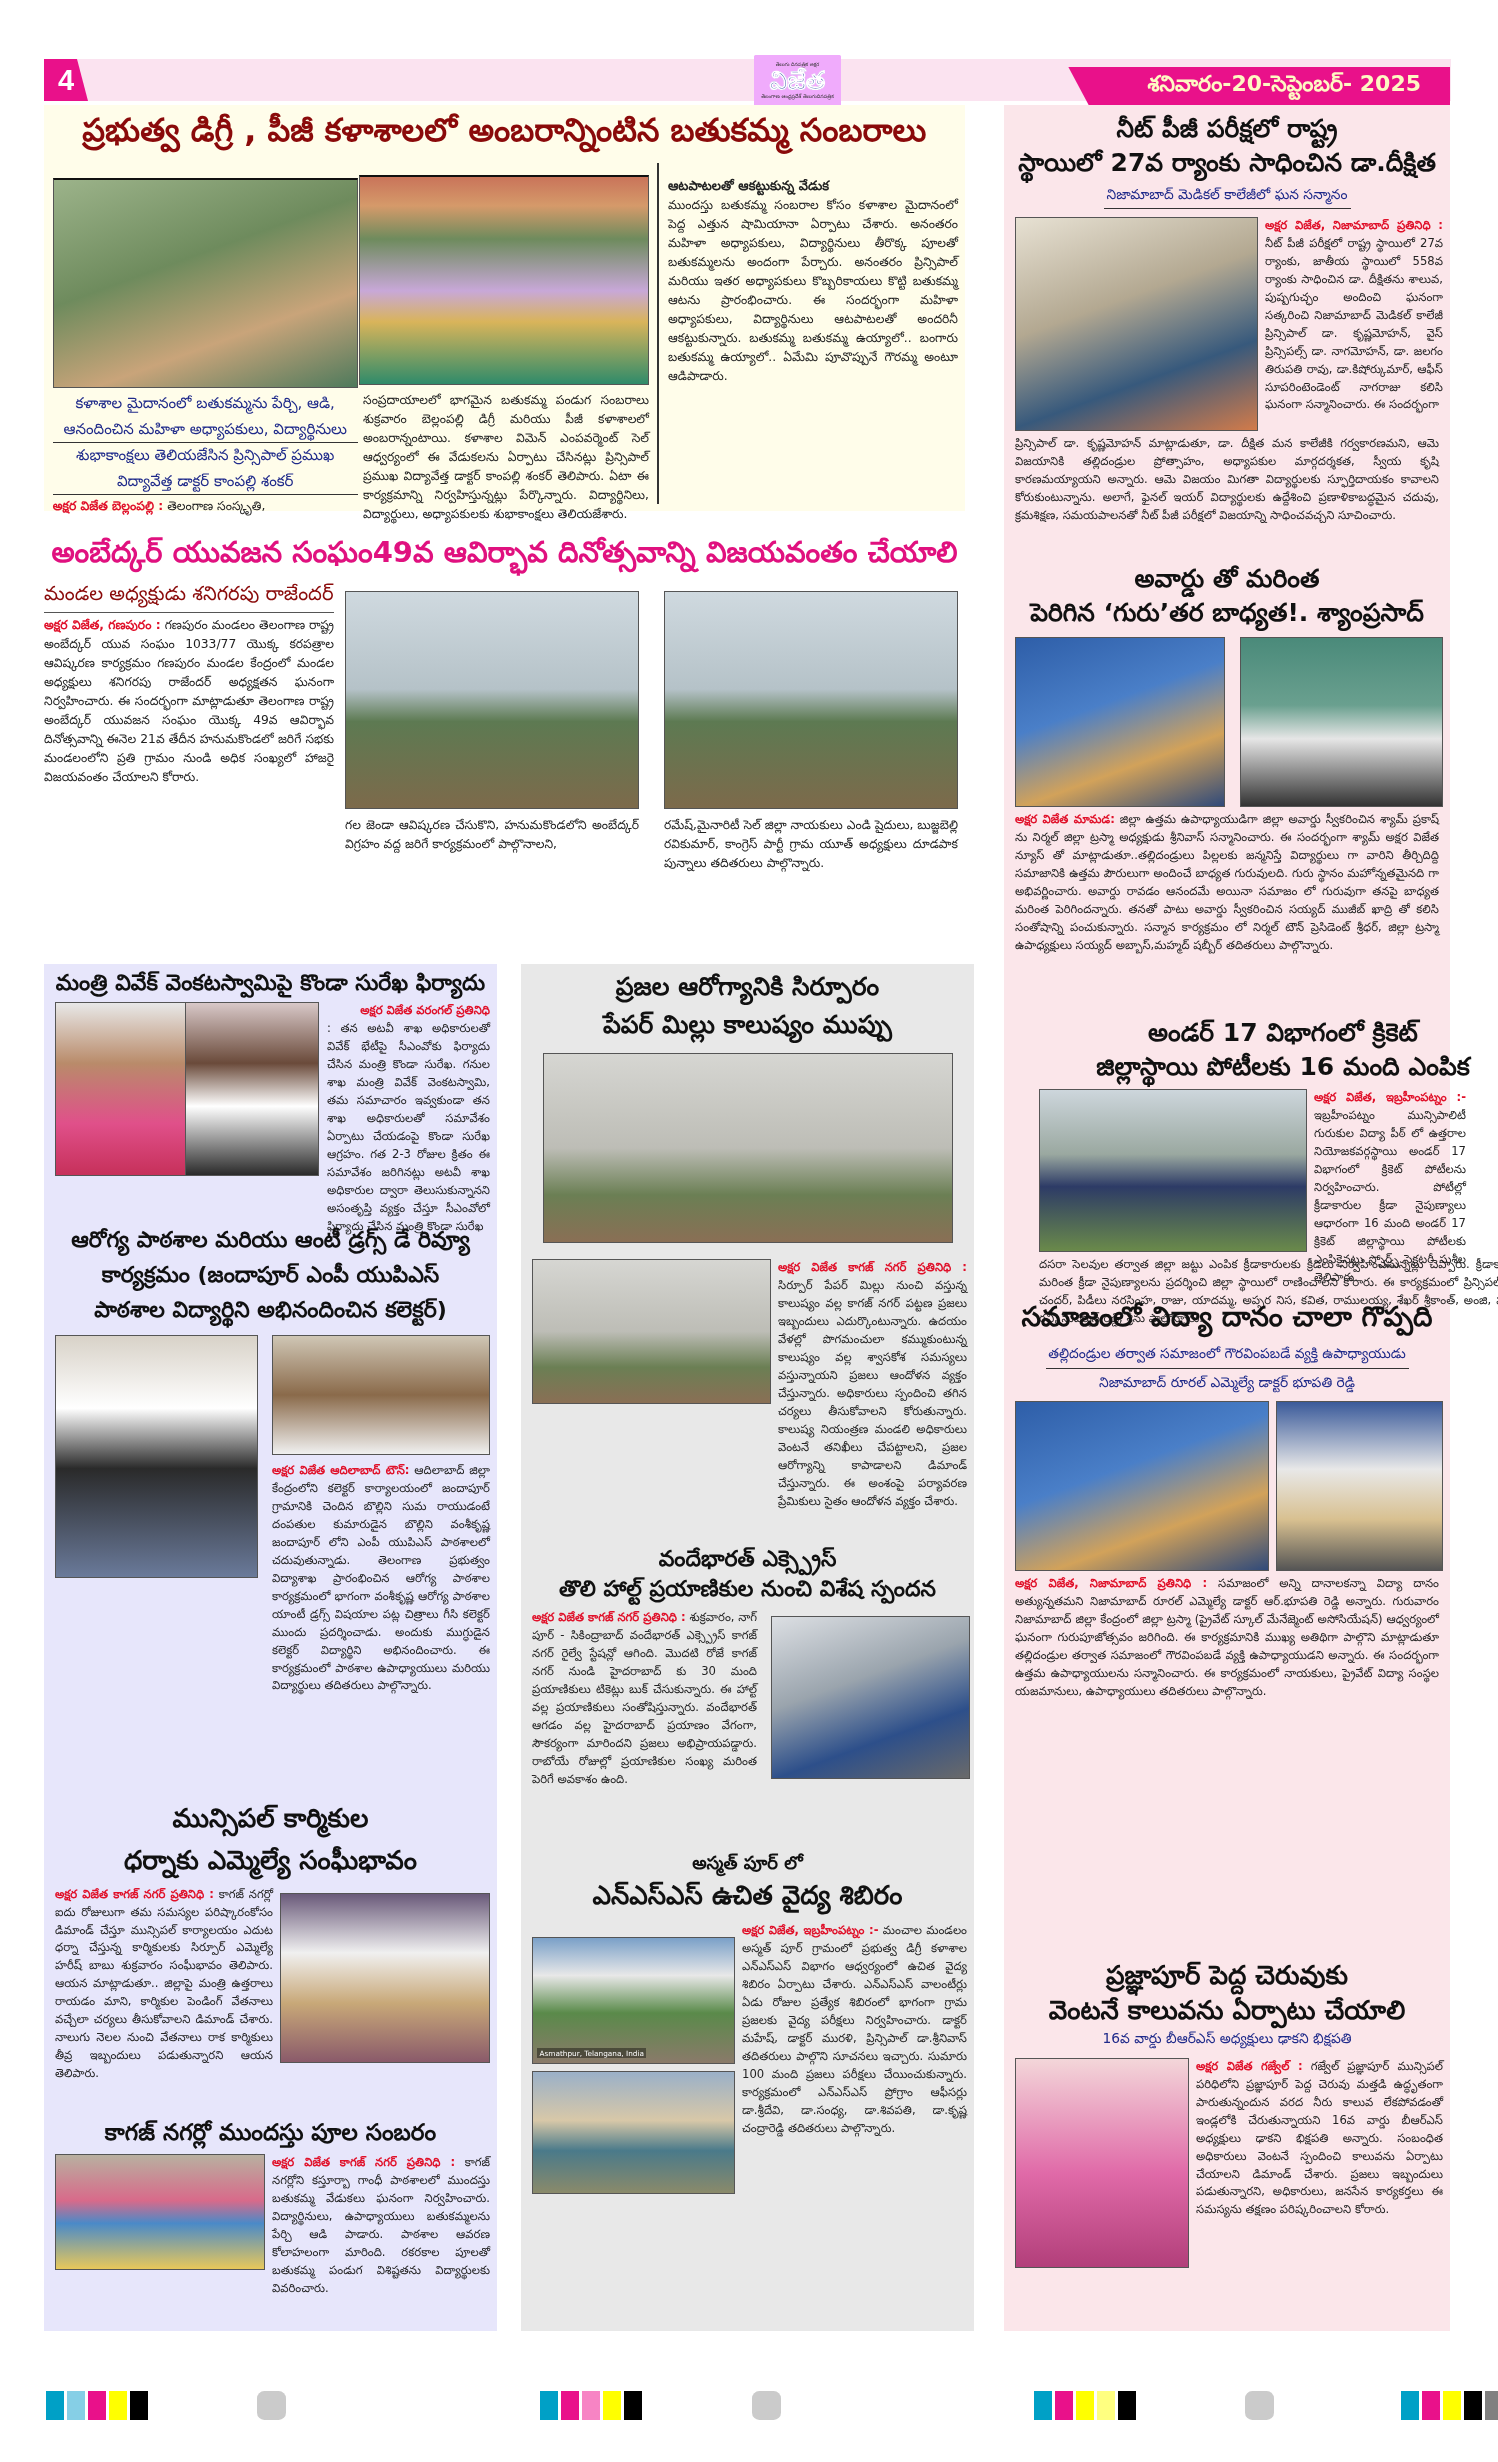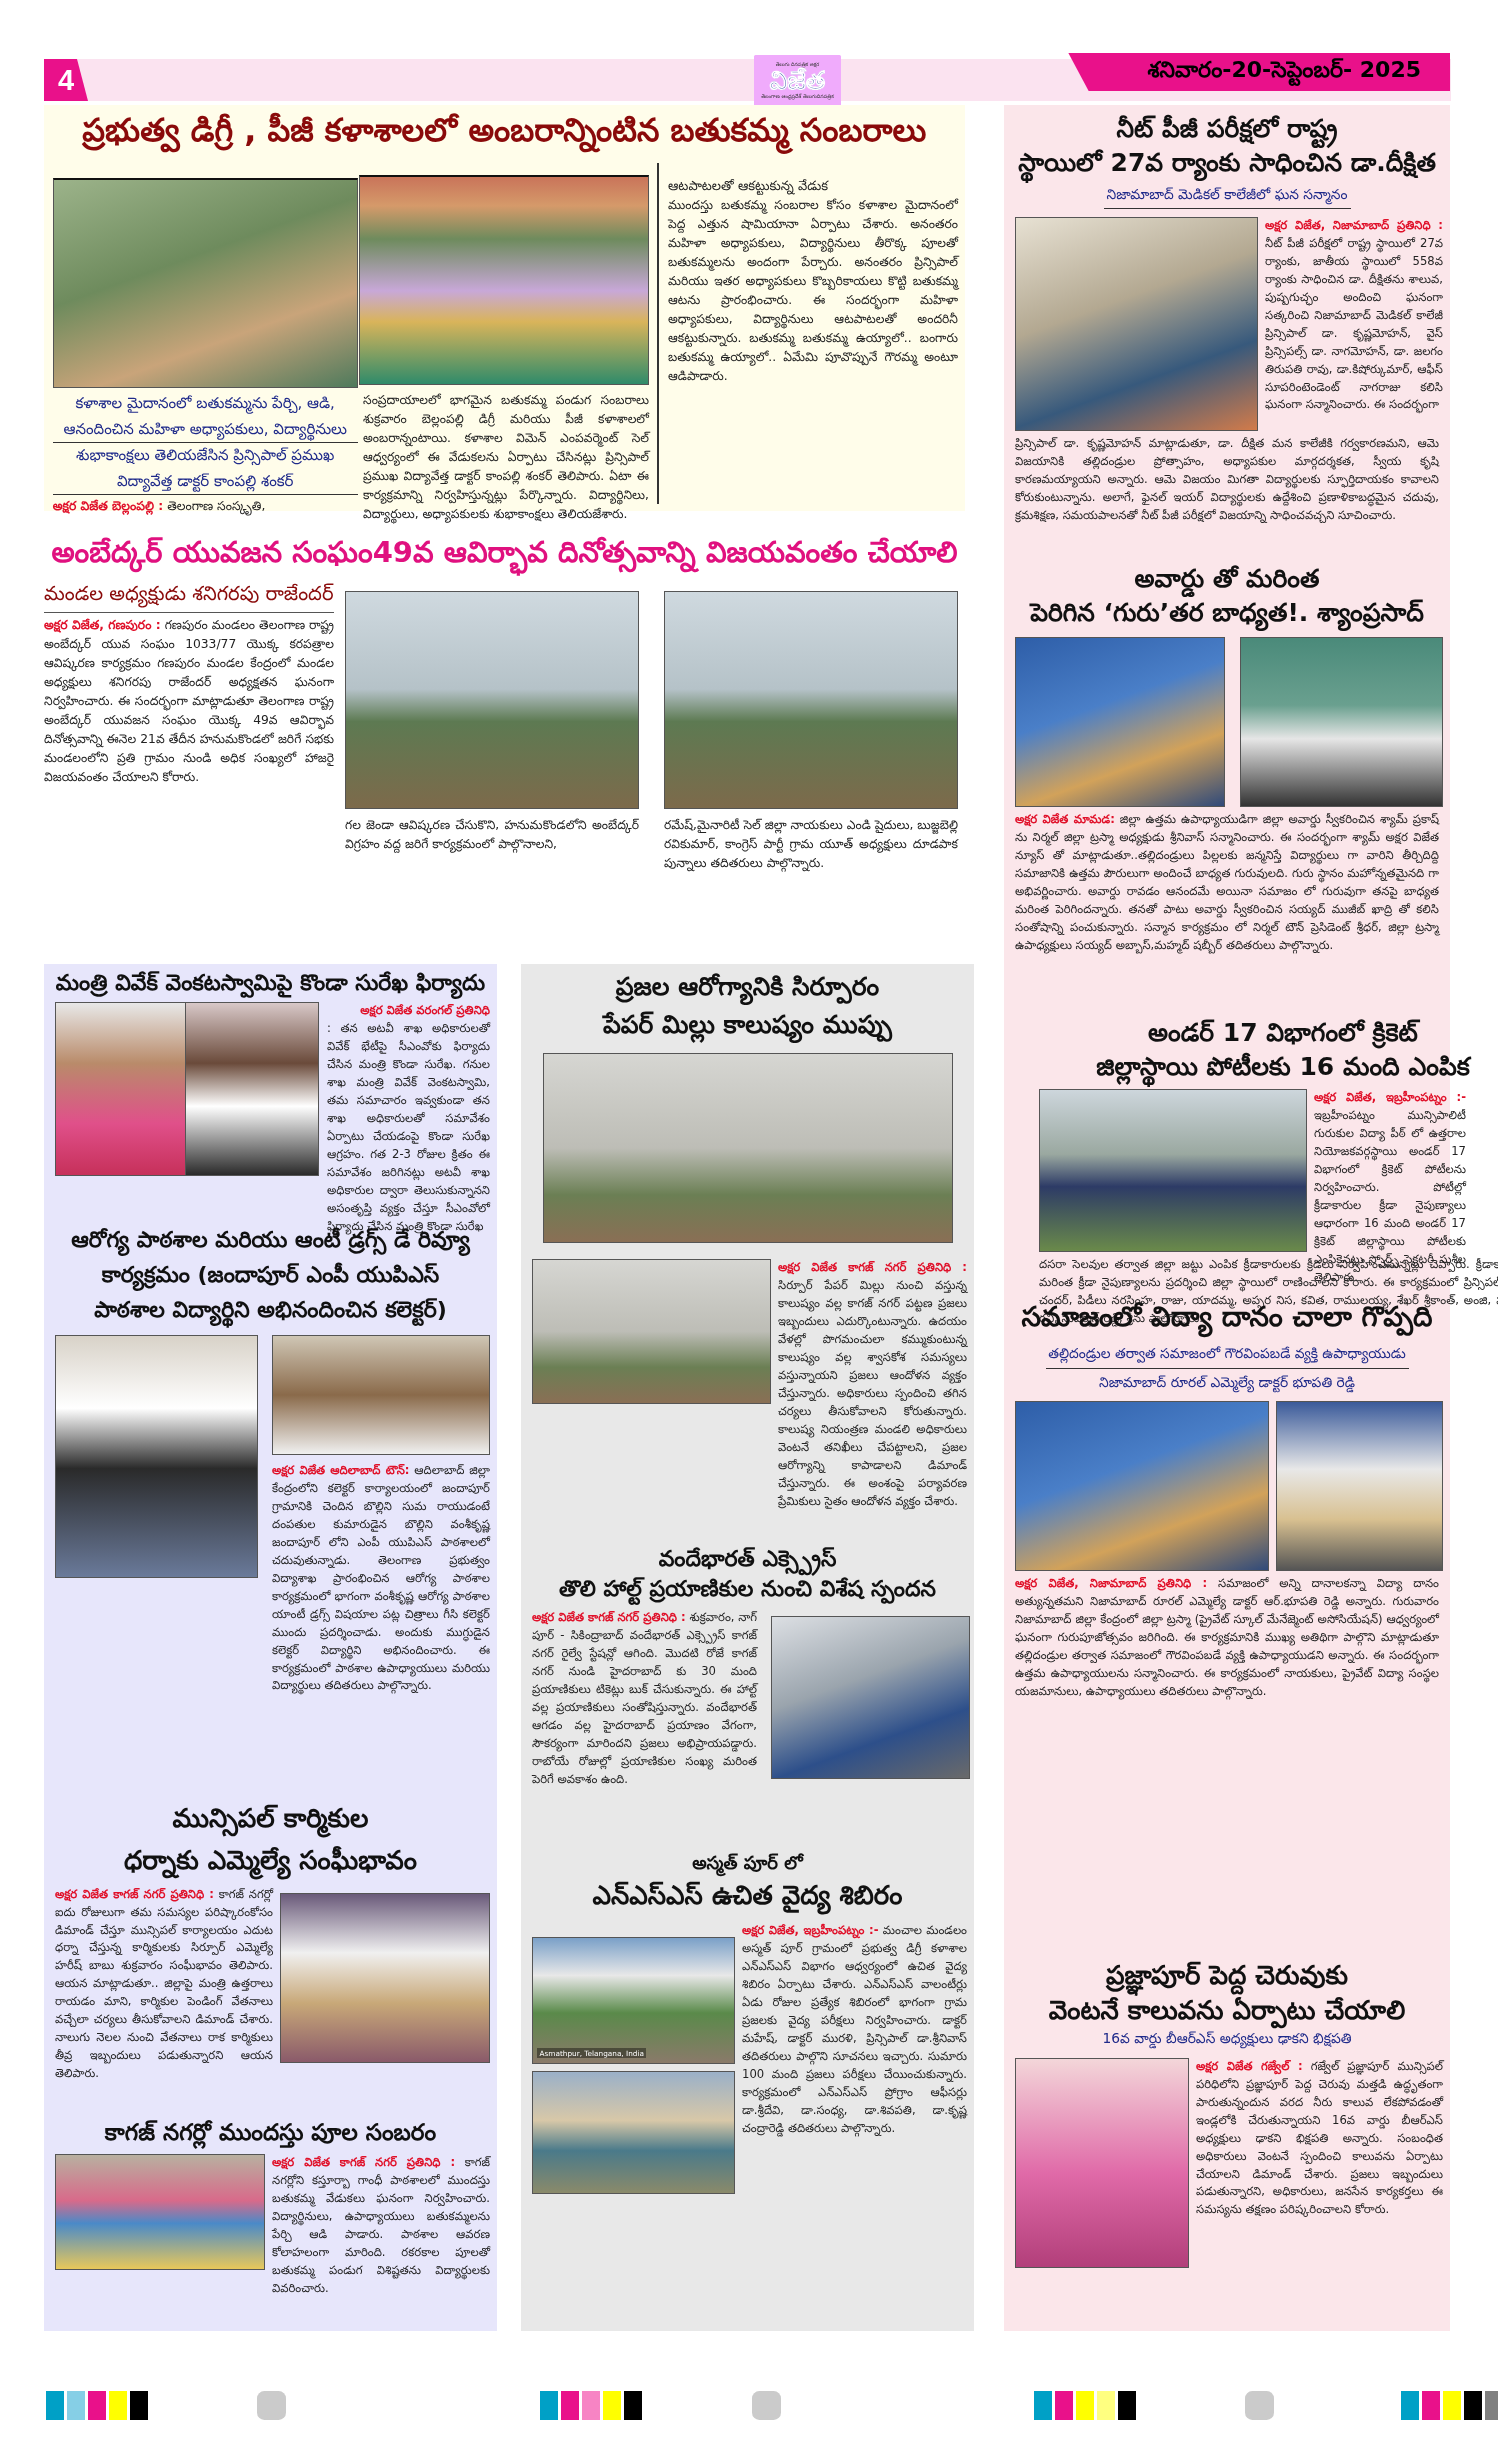--- a/index.html
+++ b/index.html
@@ -4,21 +4,21 @@
 <style>
   * { box-sizing: border-box; margin: 0; padding: 0; }
   body { width: 1499px; height: 2462px; background: #ffffff; font-family: "DejaVu Sans", sans-serif; position: relative; overflow: hidden; color: #222; }
   .abs { position: absolute; }
   
   .hdr-band { left: 44px; top: 59px; width: 1407px; height: 42px; background: #fbe3f0; }
   .page-num { left: 44px; top: 59px; width: 44px; height: 42px; background: #e9118a; color: #fff; font: bold 29px "Liberation Sans", sans-serif; display:flex; align-items:center; justify-content:center; clip-path: polygon(0 0, 75% 0, 100% 100%, 0 100%); }
   .logo { left: 754px; top: 55px; width: 87px; height: 51px; background: #f0abfc; border-radius: 1.5px; display:flex; flex-direction:column; align-items:center; justify-content:center; }
   .logo .l-small { font-size: 5px; color:#333; }
   .logo .l-main { font: bold 25px "DejaVu Sans", sans-serif; color: #1e3f9c; -webkit-text-stroke: 0.7px #fff; line-height: 1; }
-  .date-band { left: 1044px; top: 53px; width: 406px; height: 38px; background: #e9118a; color:#000000; font: bold 22px "DejaVu Sans", sans-serif; display:flex; align-items:center; justify-content:flex-end; padding-right: 29px; clip-path: polygon(6% 0, 100% 0, 100% 100%, 11% 100%); }
+  .date-band { left: 1044px; top: 67px; width: 406px; height: 38px; background: #e9118a; color:#fef9c3; font: bold 22px "DejaVu Sans", sans-serif; display:flex; align-items:center; justify-content:flex-end; padding-right: 29px; clip-path: polygon(6% 0, 100% 0, 100% 100%, 11% 100%); }
 
   
   .bg-cream { background: #fffdea; }
   .bg-pink { background: #fbe6ea; }
   .bg-lav { background: #e7e6fb; }
   .bg-grey { background: #e8e8e8; }
 
   .photo { background: linear-gradient(160deg, #9cb38a 0%, #6e8b5d 40%, #c9a47a 70%, #4f7a5c 100%); border: 0.7px solid #555; }
   .photo.sky { background: linear-gradient(180deg, #cfd9df 0%, #b5c2c8 45%, #5d7a52 60%, #7d6a4b 100%); }
   .photo.fog { background: linear-gradient(180deg, #d6d6d2 0%, #bdbdb6 50%, #6b7f54 75%, #8a6f55 100%); }
@@ -63,21 +63,21 @@
   <div class="abs" style="left:8.7px;top:286px;width:305px;">
     <div class="caption">కళాశాల మైదానంలో బతుకమ్మను పేర్చి, ఆడి,</div>
     <div class="caption" style="border-bottom:1.5px solid #333;">ఆనందించిన మహిళా అధ్యాపకులు, విద్యార్థినులు</div>
     <div class="caption">శుభాకాంక్షలు తెలియజేసిన ప్రిన్సిపాల్ ప్రముఖ</div>
     <div class="caption" style="border-bottom:1.5px solid #333;">విద్యావేత్త డాక్టర్ కాంపల్లి శంకర్</div>
     <div style="font-size:12.3px;margin-top:4.4px;"><span class="byline">అక్షర విజేత బెల్లంపల్లి :</span> <span>తెలంగాణ సంస్కృతి,</span></div>
   </div>
   <div class="abs body-text" style="left:319px;top:286px;width:286px;">సంప్రదాయాలలో భాగమైన బతుకమ్మ పండుగ సంబరాలు శుక్రవారం బెల్లంపల్లి డిగ్రీ మరియు పీజీ కళాశాలలో అంబరాన్నంటాయి. కళాశాల విమెన్ ఎంపవర్మెంట్ సెల్ ఆధ్వర్యంలో ఈ వేడుకలను ఏర్పాటు చేసినట్లు ప్రిన్సిపాల్ ప్రముఖ విద్యావేత్త డాక్టర్ కాంపల్లి శంకర్ తెలిపారు. ఏటా ఈ కార్యక్రమాన్ని నిర్వహిస్తున్నట్లు పేర్కొన్నారు. విద్యార్థినిలు, విద్యార్థులు, అధ్యాపకులకు శుభాకాంక్షలు తెలియజేశారు.</div>
   <div class="abs vline" style="left:613px;top:58px;height:341px;width:1.5px;"></div>
   <div class="abs" style="left:624px;top:73px;width:290px;">
-    <div style="font-weight:normal;font-size:13px;">ఆటపాటలతో ఆకట్టుకున్న వేడుక</div>
+    <div style="font-weight:bold;font-size:13px;">ఆటపాటలతో ఆకట్టుకున్న వేడుక</div>
     <div class="body-text">ముందస్తు బతుకమ్మ సంబరాల కోసం కళాశాల మైదానంలో పెద్ద ఎత్తున షామియానా ఏర్పాటు చేశారు. అనంతరం మహిళా అధ్యాపకులు, విద్యార్థినులు తీరొక్క పూలతో బతుకమ్మలను అందంగా పేర్చారు. అనంతరం ప్రిన్సిపాల్ మరియు ఇతర అధ్యాపకులు కొబ్బరికాయలు కొట్టి బతుకమ్మ ఆటను ప్రారంభించారు. ఈ సందర్భంగా మహిళా అధ్యాపకులు, విద్యార్థినులు ఆటపాటలతో అందరినీ ఆకట్టుకున్నారు. బతుకమ్మ బతుకమ్మ ఉయ్యాలో.. బంగారు బతుకమ్మ ఉయ్యాలో.. ఏమేమి పూవొప్పునే గౌరమ్మ అంటూ ఆడిపాడారు.</div>
   </div>
 </div>
 
 <div class="abs" style="left:44px;top:533px;width:921px;height:406px;background:#fff;">
   <div class="abs headline hl-pink" style="left:0;top:0;width:921px;font-size:29px;">అంబేద్కర్ యువజన సంఘం49వ ఆవిర్భావ దినోత్సవాన్ని విజయవంతం చేయాలి</div>
   <div class="abs sub-maroon" style="left:0;top:49px;width:290px;font-size:19.6px;border-bottom:1.5px solid #555;padding-bottom:2.9px;">మండల అధ్యక్షుడు శనిగరపు రాజేందర్</div>
   <div class="abs body-text" style="left:0;top:83px;width:290px;">
     <span class="byline">అక్షర విజేత, గణపురం :</span>
     <span>గణపురం మండలం తెలంగాణ రాష్ట్ర అంబేద్కర్ యువ సంఘం 1033/77 యొక్క కరపత్రాల ఆవిష్కరణ కార్యక్రమం గణపురం మండల కేంద్రంలో మండల అధ్యక్షులు శనిగరపు రాజేందర్ అధ్యక్షతన ఘనంగా నిర్వహించారు. ఈ సందర్భంగా మాట్లాడుతూ తెలంగాణ రాష్ట్ర అంబేద్కర్ యువజన సంఘం యొక్క 49వ ఆవిర్భావ దినోత్సవాన్ని ఈనెల 21వ తేదీన హనుమకొండలో జరిగే సభకు మండలంలోని ప్రతి గ్రామం నుండి అధిక సంఖ్యలో హాజరై విజయవంతం చేయాలని కోరారు.</span>

